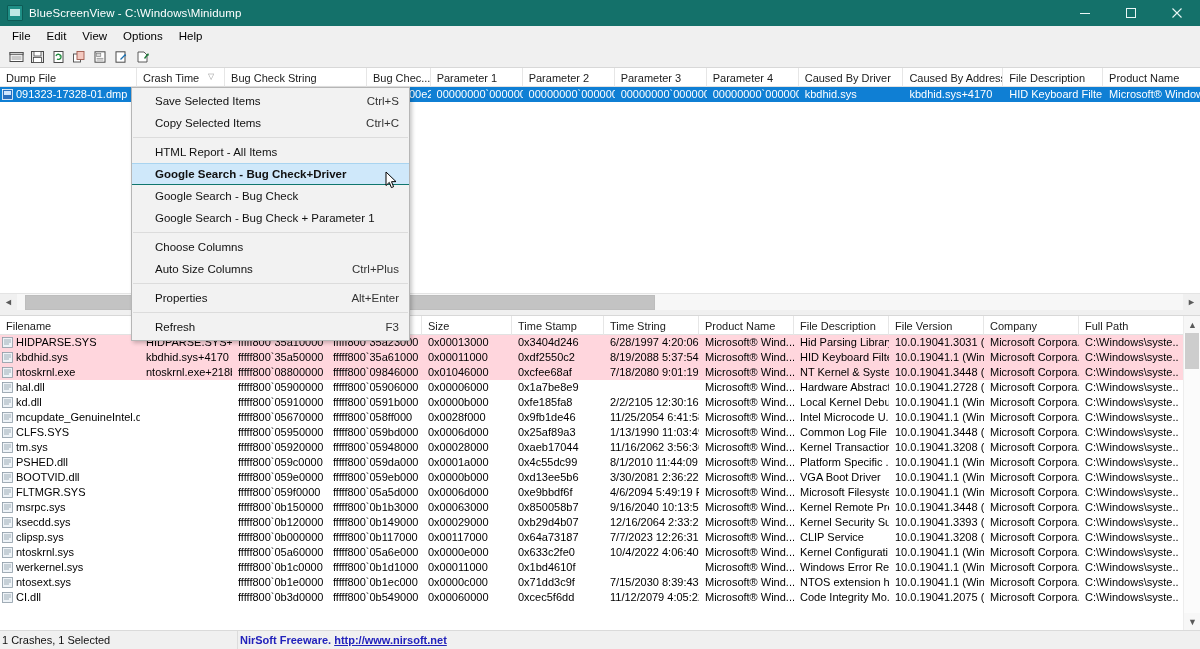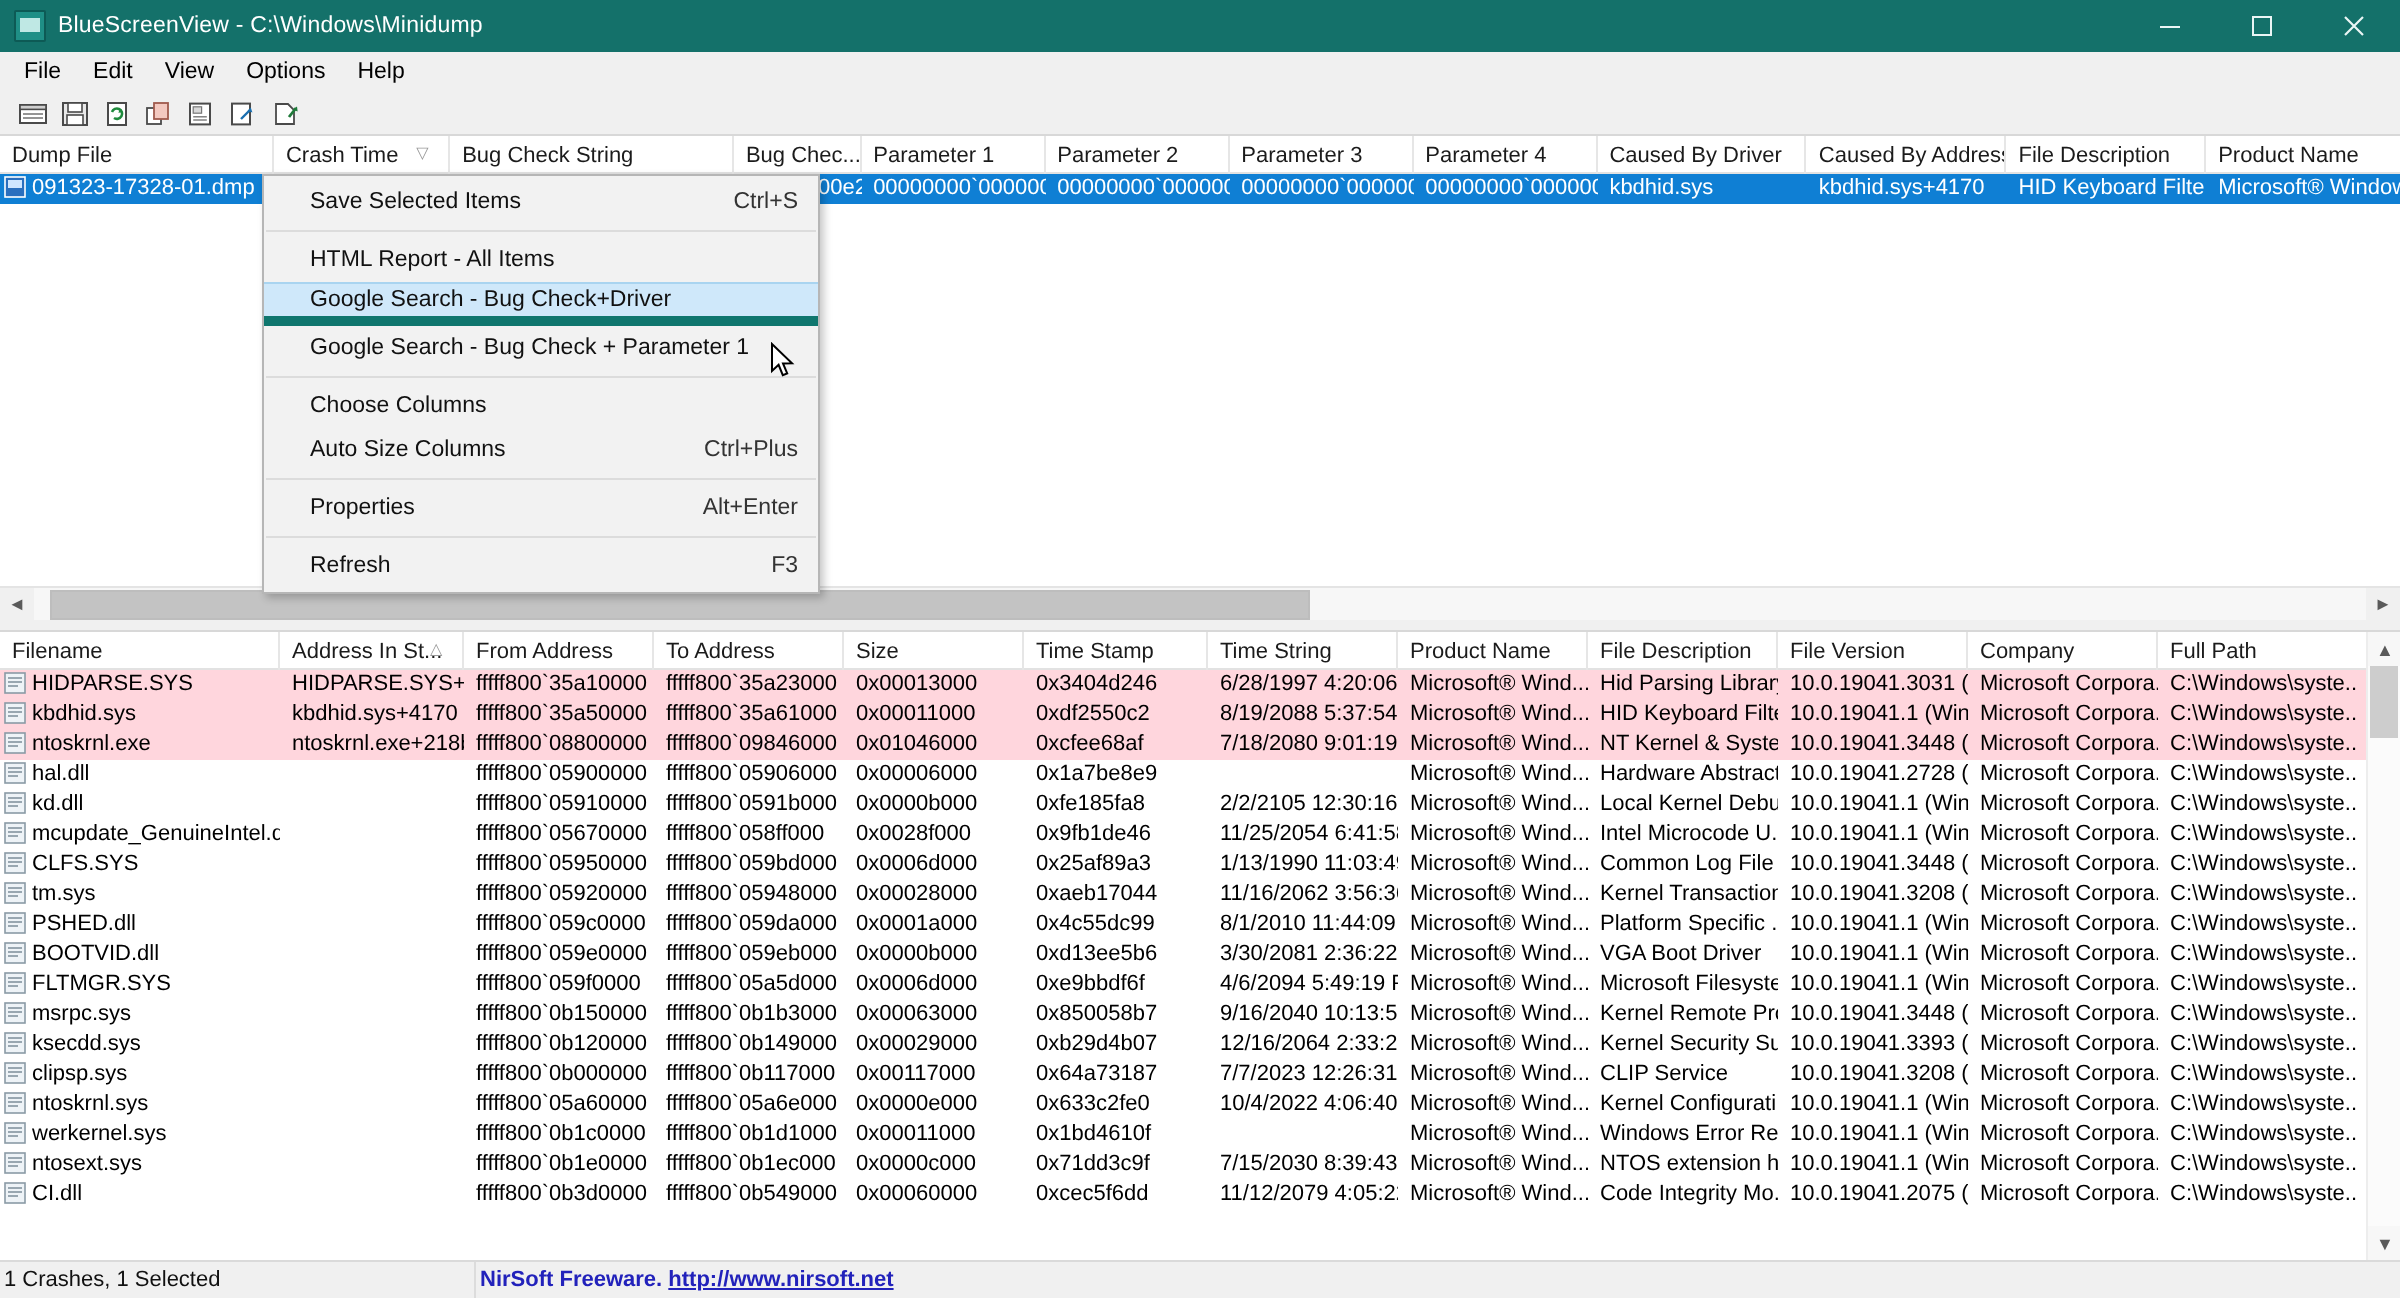--- a/index.html
+++ b/index.html
@@ -270,21 +270,22 @@
     padding: 0 10px 0 23px;
     color: #111;
     position: relative;
     white-space: nowrap;
   }
   .ctxmenu .mi .label { flex: 1 1 auto; }
   .ctxmenu .mi .accel { color: #333; padding-left: 14px; }
   .ctxmenu .mi.highlight {
     background: #cfe8fa;
     border-top: 1px solid #a9d4f0;
-    border-bottom: 5px solid #0f766e;
+    border-bottom: 1px solid #0f766e;
+    font-weight: bold;
   }
   .ctxmenu .msep {
     height: 1px;
     background: #dcdcdc;
     margin: 3px 1px 3px 1px;
   }
   .cursor-arrow {
     position: absolute;
     left: 385px; top: 171px;
     z-index: 60;
@@ -777,26 +778,33 @@
       <span>NirSoft Freeware.</span>
       <span class="url">http://www.nirsoft.net</span>
     </div>
   </div>
 
   <div class="ctxmenu" id="ctxmenu">
       <div class="mi">
         <span class="label">Save Selected Items</span>
         <span class="accel">Ctrl+S</span>
       </div>
+      <div class="mi">
+        <span class="label">Copy Selected Items</span>
+        <span class="accel">Ctrl+C</span>
+      </div>
       <div class="msep"></div>
       <div class="mi">
         <span class="label">HTML Report - All Items</span>
       </div>
       <div class="mi highlight">
         <span class="label">Google Search - Bug Check+Driver</span>
+      </div>
+      <div class="mi">
+        <span class="label">Google Search - Bug Check</span>
       </div>
       <div class="mi">
         <span class="label">Google Search - Bug Check + Parameter 1</span>
       </div>
       <div class="msep"></div>
       <div class="mi">
         <span class="label">Choose Columns</span>
       </div>
       <div class="mi">
         <span class="label">Auto Size Columns</span>

